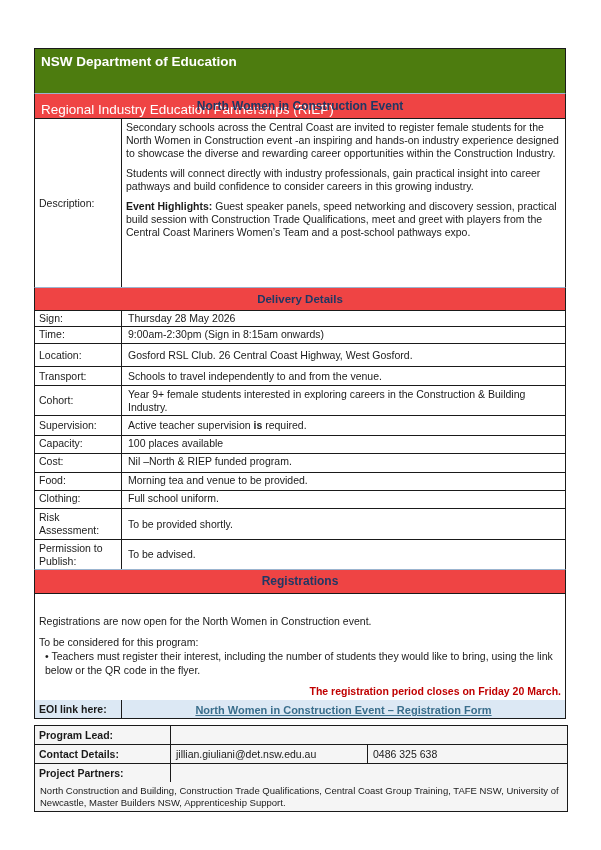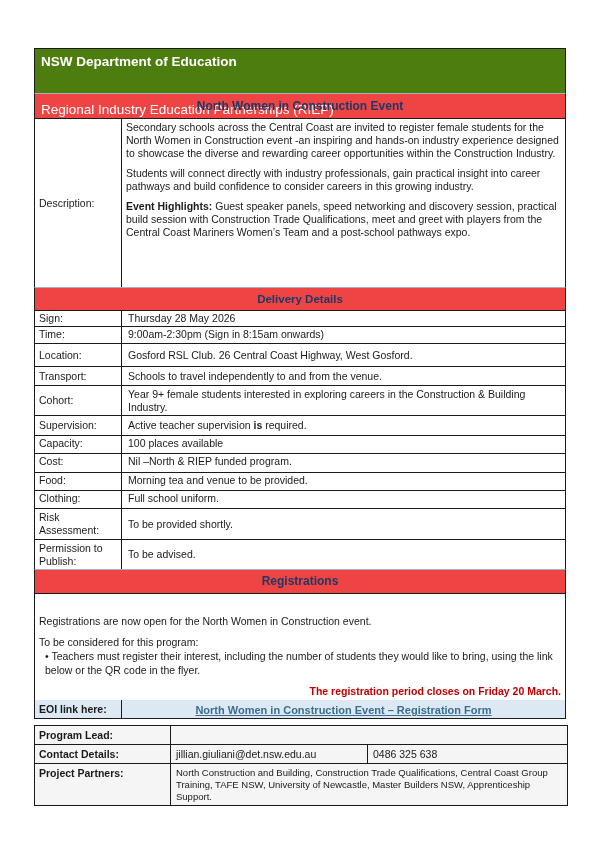--- a/index.html
+++ b/index.html
@@ -23,21 +23,21 @@
   .reg { border-left: 1px solid #1a1a1a; border-right: 1px solid #1a1a1a; padding: 20px 4px 2px 4px; font-size: 10.5px; line-height: 14px; }
   .reg p { margin: 0 0 7px 0; }
   .reg .bullet { padding-left: 6px; margin: 0 0 7px 0; }
   .reg .closing { color: #C00000; font-weight: bold; margin: 0; text-align: right; }
   .eoi { display: flex; border: 1px solid #1a1a1a; border-top: none; height: 18px; }
   .eoi .lab { width: 87px; flex: none; border-right: 1px solid #1a1a1a; font-weight: bold; font-size: 10.5px; padding-left: 4px; box-sizing: border-box; line-height: 18px; background: #DCE8F4; }
   .eoi .val { flex: 1; background: #DCE8F4; text-align: center; line-height: 18px; }
   .eoi a { color: #3A6E8C; font-weight: bold; font-size: 11px; text-decoration: underline; }
   .btm { position: absolute; left: 34px; top: 687px; width: 532px; border: 1px solid #1a1a1a; background: #F5F5F5; margin-top: 38px; }
   .brow { display: flex; border-bottom: 1px solid #1a1a1a; }
-  .brow:last-child { border-bottom: none; }
+  .brow:last-child { border-bottom: none; flex-direction: column; }
   .brow .lab { width: 136px; flex: none; border-right: 1px solid #1a1a1a; font-weight: bold; font-size: 10.5px; padding: 3px 4px; box-sizing: border-box; }
   .brow .val { flex: 1; font-size: 10.5px; padding: 3px 5px; }
   .brow .val.small { font-size: 9.5px; line-height: 12px; padding: 3px 5px 2px 5px; }
   .brow .email { width: 197px; flex: none; border-right: 1px solid #1a1a1a; font-size: 10.5px; padding: 3px 5px; box-sizing: border-box; }
   .brow .phone { flex: 1; font-size: 10.5px; padding: 3px 5px; }
 </style>
 </head>
 <body>
 
 <div class="page">

